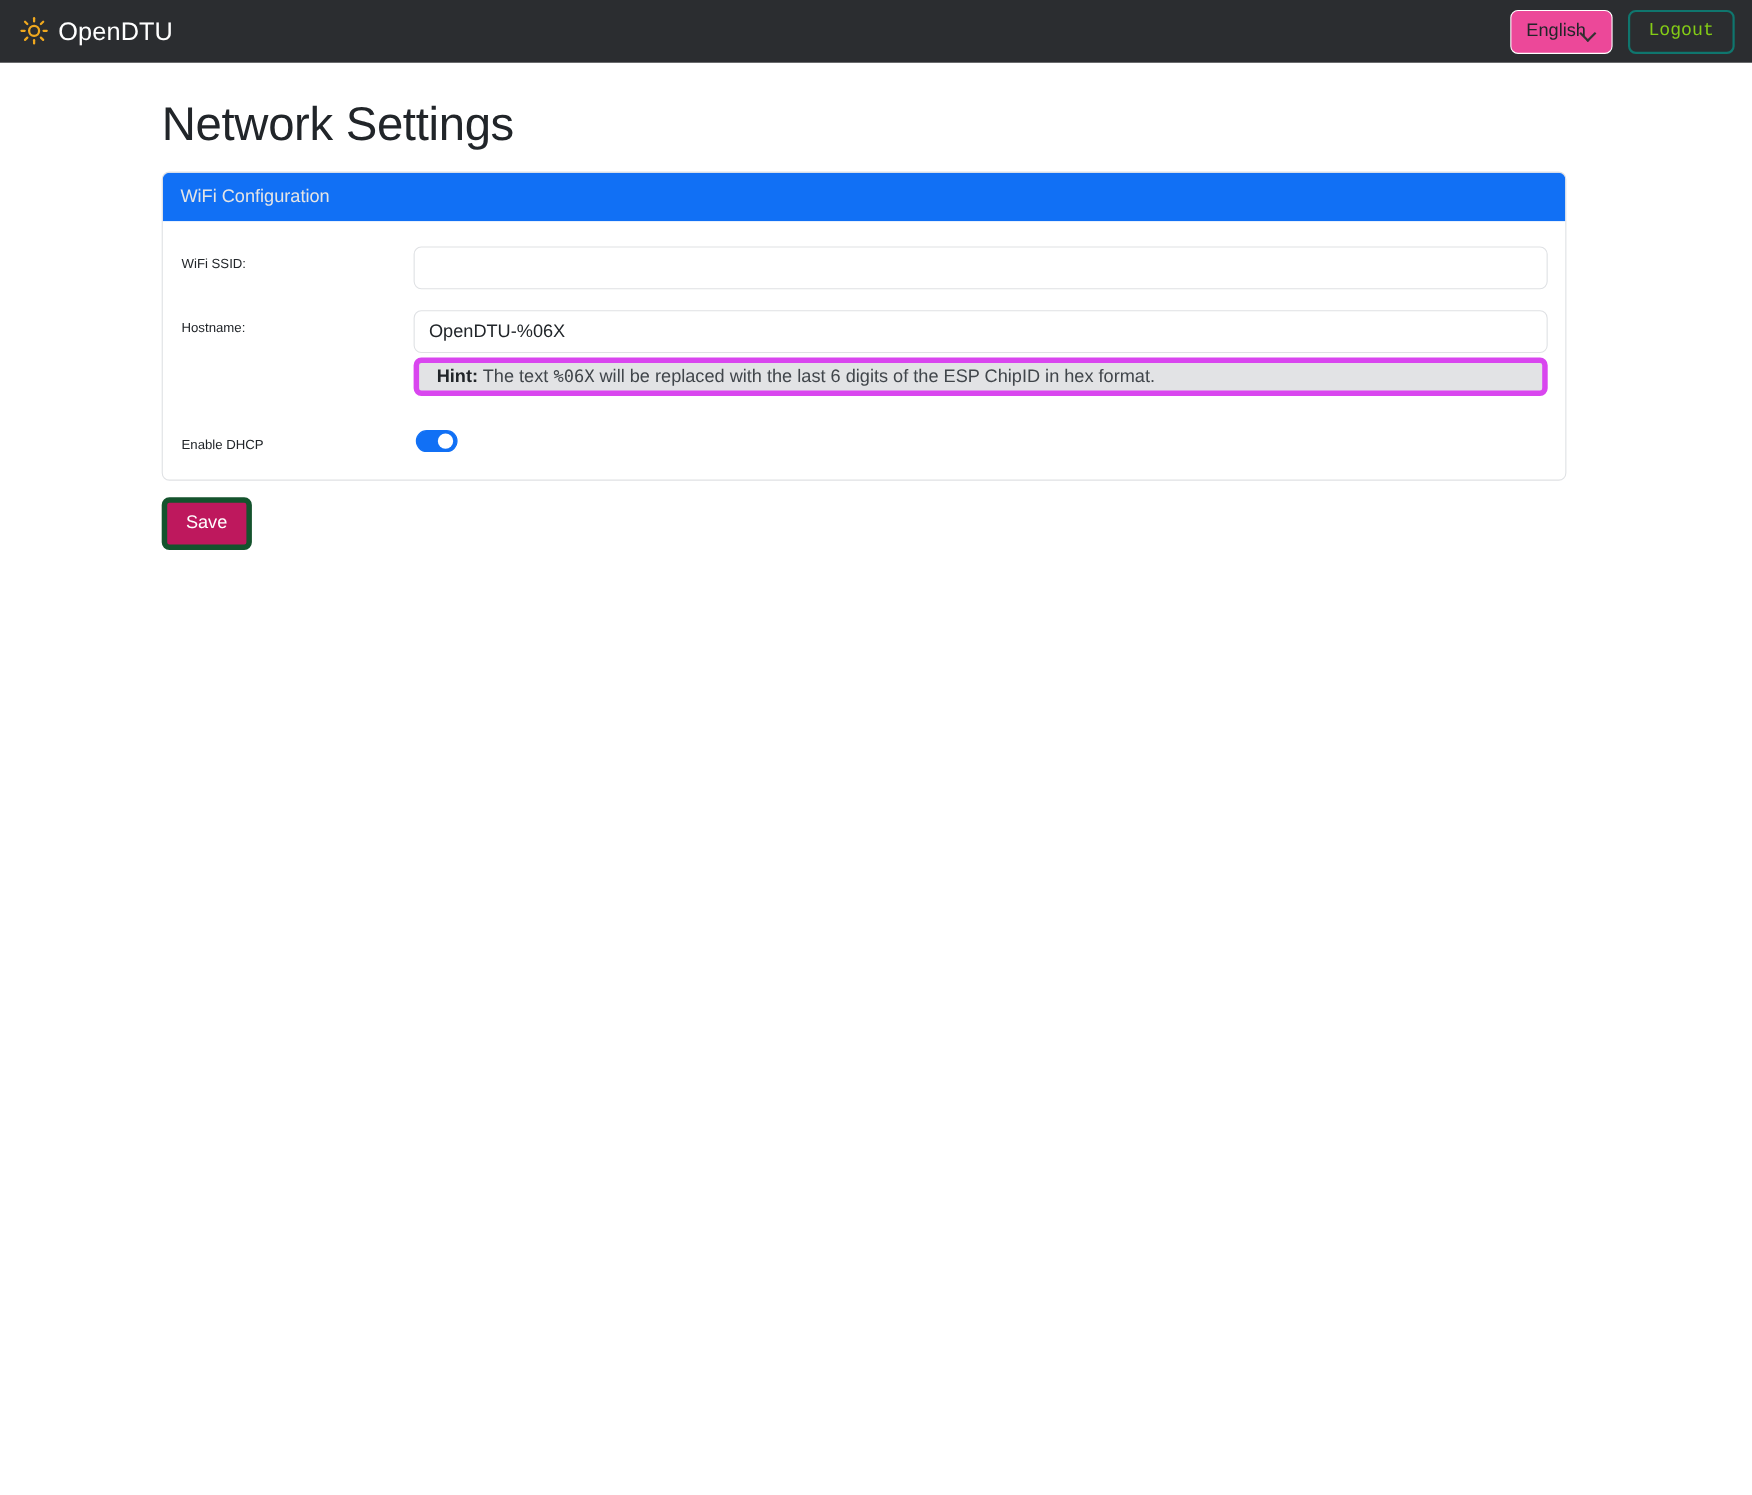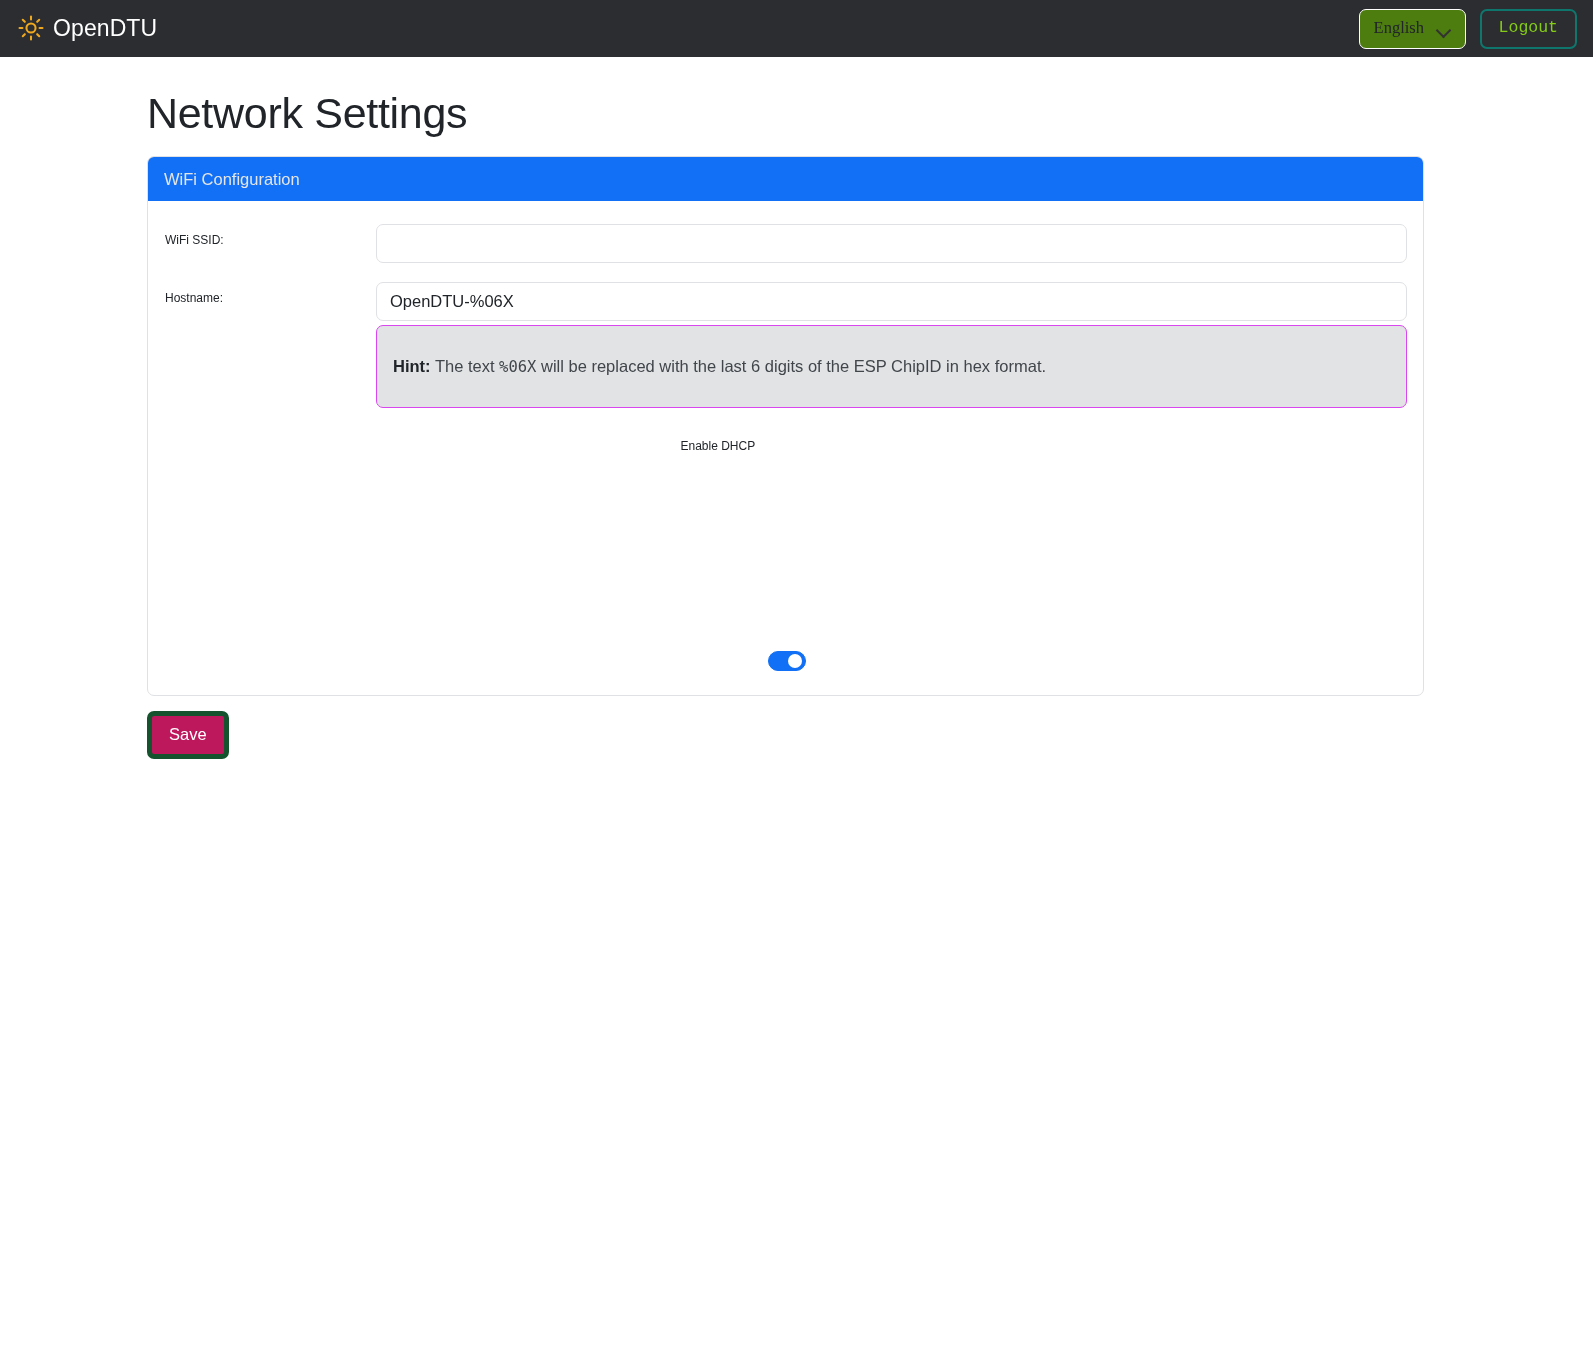--- a/index.html
+++ b/index.html
@@ -65,27 +65,27 @@
     right: 16px;
     top: 0;
     height: 57px;
     display: flex;
     align-items: center;
     gap: 14px;
   }
   .lang-select {
     appearance: none;
     -webkit-appearance: none;
-    background: #4d7c0f;
+    background: #ec4899;
     color: #212529;
     border: 1px solid #ffffff;
     border-radius: 7px;
     font-size: 16.5px;
-    font-family: Liberation Serif, serif;
-    padding: 8px 40px 8px 14px;
+    font-family: Liberation Sans, sans-serif;
+    padding: 8px 22px 8px 14px;
     height: 40px;
     line-height: 1;
     cursor: pointer;
   }
   .lang-wrap { position: relative; display: inline-block; }
   .lang-wrap::after {
     content: "";
     position: absolute;
     right: 17px; top: 16px;
     width: 9px; height: 9px;
@@ -170,35 +170,35 @@
   }
   .form-input::placeholder { color: #9aa0a6; }
   .pw-dots {
     letter-spacing: 3.2px;
     font-size: 15px;
     color: #212529;
   }
 
   .hint {
     background: #e2e3e5;
-    border: 1px solid #d946ef;
-    border-radius: 7px;
-    padding: 30px 16px;
+    border: 5px solid #d946ef;
+    border-radius: 7px;
+    padding: 2px 16px;
     margin-top: 4px;
     font-size: 16.5px;
     color: #41464b;
     line-height: 1.3;
   }
   .hint b { color: #212529; }
   .mono {
     font-family: "DejaVu Sans Mono", "Liberation Mono", monospace;
     font-size: 15.5px;
   }
 
-  .dhcp-row { margin-top: 31px; align-items: center; flex-direction: column; }
+  .dhcp-row { margin-top: 31px; align-items: center; }
   .dhcp-row .form-label { padding-top: 0; }
 
   .switch {
     width: 38px; height: 20px;
     border-radius: 10px;
     background: #1170f5;
     border: 1px solid #1170f5;
     position: relative;
     cursor: pointer;
     display: inline-block;

